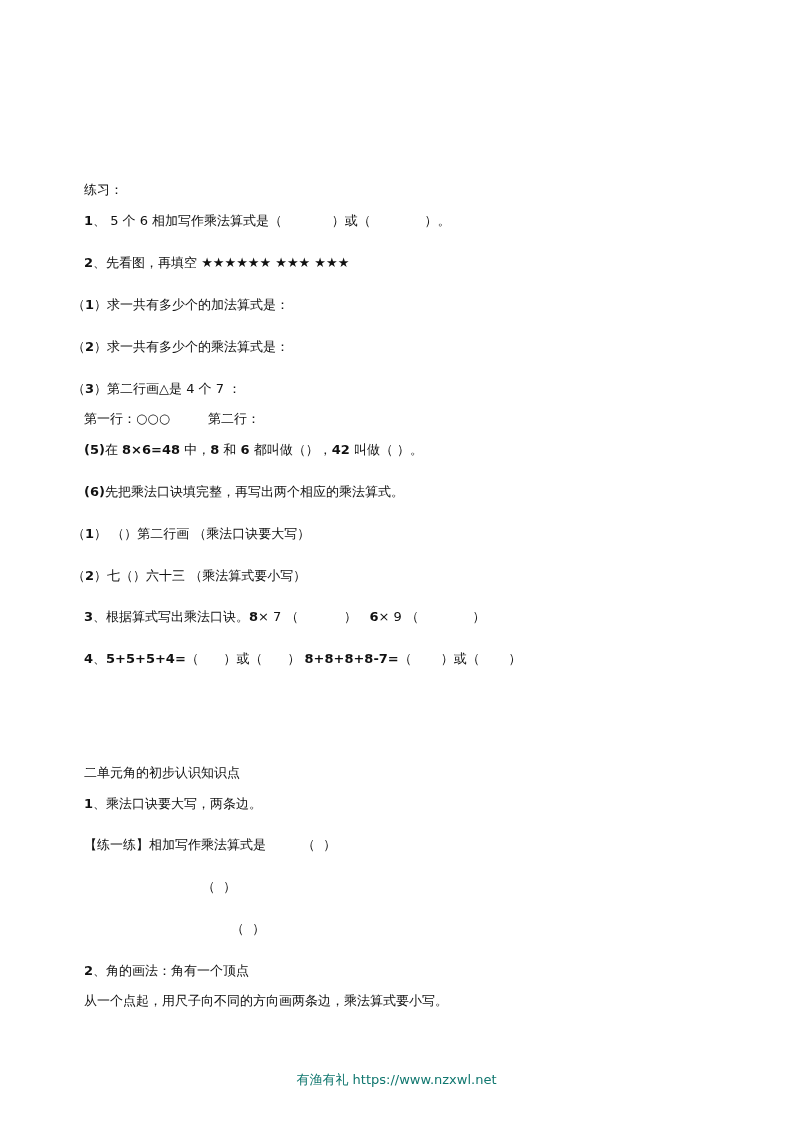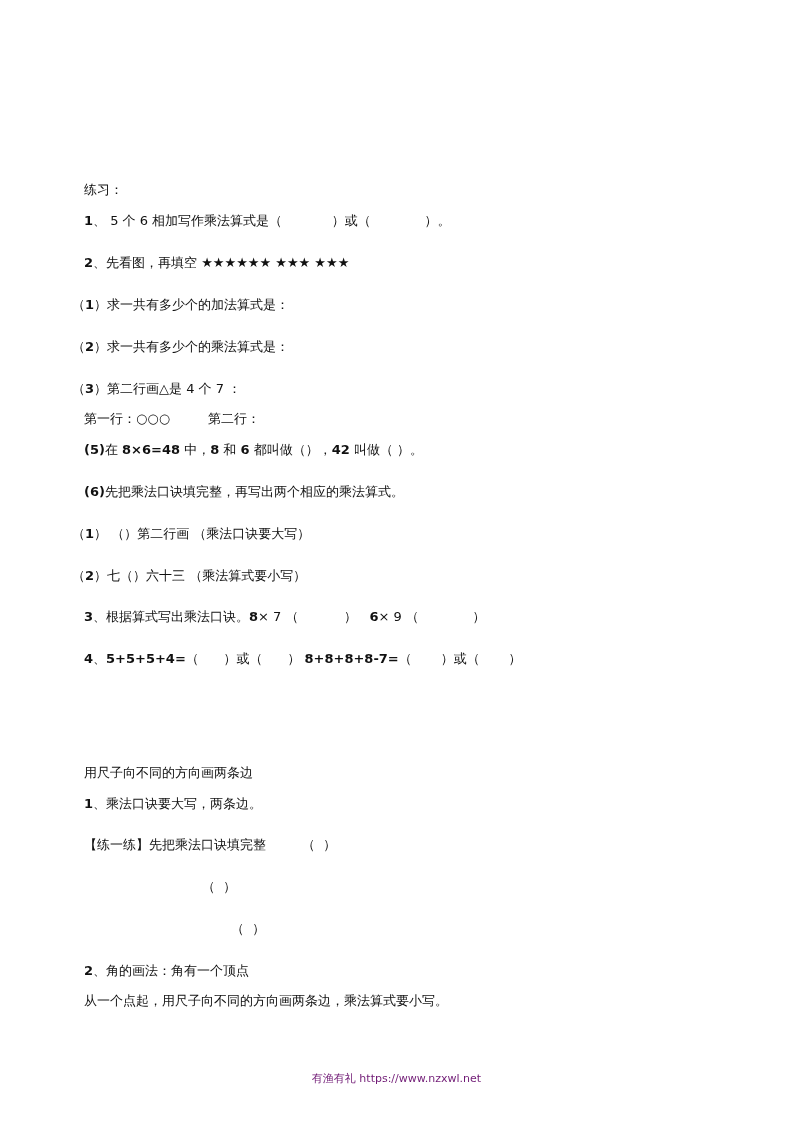--- a/index.html
+++ b/index.html
@@ -2,21 +2,21 @@
 <html><head>
 <meta charset="utf-8">
 <style>
   html, body { margin: 0; padding: 0; background: #ffffff; }
   body { width: 793px; height: 1122px; position: relative; overflow: hidden;
          font-family: "DejaVu Sans", "Liberation Sans", sans-serif; color: #111; }
   .line { position: absolute; left: 84px; font-size: 13px; white-space: pre; line-height: 18px; }
   .b { font-weight: bold; }
   .ind { left: 72px; }
   .footer { position: absolute; left: 0; width: 793px; top: 1071px; text-align: center;
-            font-size: 11px; color: #701a75; }
+            font-size: 13px; color: #0f766e; }
 </style>
 </head>
 <body>
 
 <div class="line" style="top:181px">练习：</div>
 
 <div class="line" style="top:212px"><span class="b">1</span><span>、 5 个 6 相加写作乘法算式是（            ）或（             ）。</span></div>
 
 <div class="line" style="top:254px"><span class="b">2</span><span>、先看图，再填空 </span><span>★★★★★★ ★★★ ★★★</span></div>
 
@@ -33,25 +33,25 @@
 <div class="line" style="top:483px"><span class="b">(6)</span><span>先把乘法口诀填完整，再写出两个相应的乘法算式。</span></div>
 
 <div class="line ind" style="top:525px"><span>（</span><span class="b">1</span><span>） （）第二行画 （乘法口诀要大写）</span></div>
 
 <div class="line ind" style="top:567px"><span>（</span><span class="b">2</span><span>）七（）六十三 （乘法算式要小写）</span></div>
 
 <div class="line" style="top:608px"><span class="b">3</span><span>、根据算式写出乘法口诀。</span><span class="b">8</span><span>× 7 （           ）   </span><span class="b">6</span><span>× 9 （             ）</span></div>
 
 <div class="line" style="top:650px"><span class="b">4</span><span>、</span><span class="b">5+5+5+4=</span><span>（      ）或（      ） </span><span class="b">8+8+8+8-7=</span><span>（       ）或（       ）</span></div>
 
-<div class="line" style="top:764px">用尺子向不同的方向画两条边</div>
+<div class="line" style="top:764px">二单元角的初步认识知识点</div>
 
 <div class="line" style="top:795px"><span class="b">1</span><span>、乘法口诀要大写，两条边。</span></div>
 
-<div class="line" style="top:836px"><span>【练一练】先把乘法口诀填完整</span><span style="display:inline-block;width:36px"></span><span>（  ）</span></div>
+<div class="line" style="top:836px"><span>【练一练】相加写作乘法算式是</span><span style="display:inline-block;width:36px"></span><span>（  ）</span></div>
 
 <div class="line" style="top:878px;left:202px">（  ）</div>
 <div class="line" style="top:920px;left:231px">（  ）</div>
 
 <div class="line" style="top:962px"><span class="b">2</span><span>、角的画法：角有一个顶点</span></div>
 
 <div class="line" style="top:992px">从一个点起，用尺子向不同的方向画两条边，乘法算式要小写。</div>
 
 <div class="footer">有渔有礼 https://www.nzxwl.net</div>
 

